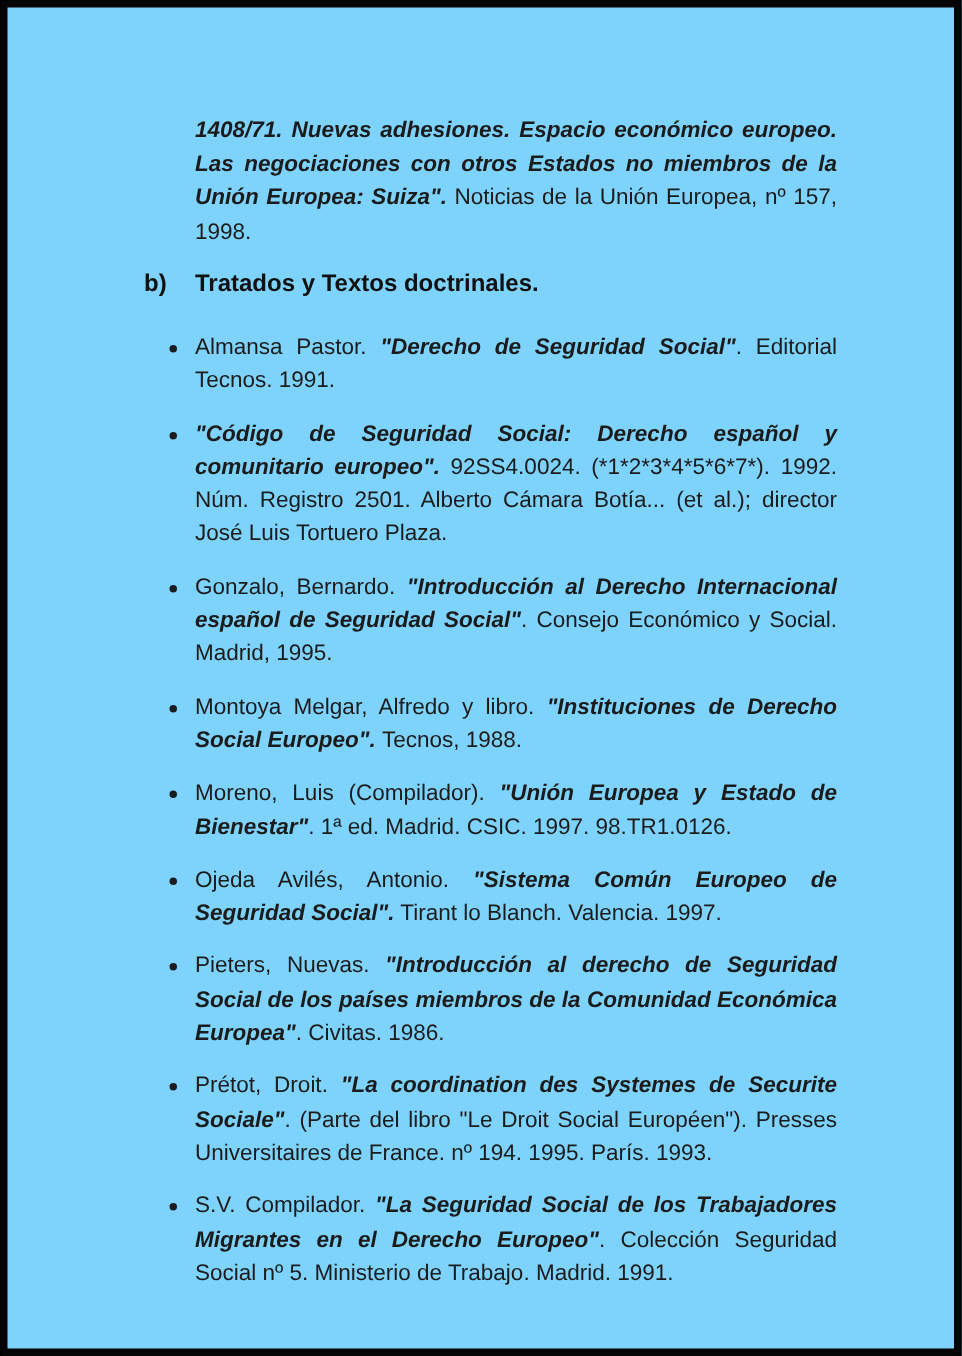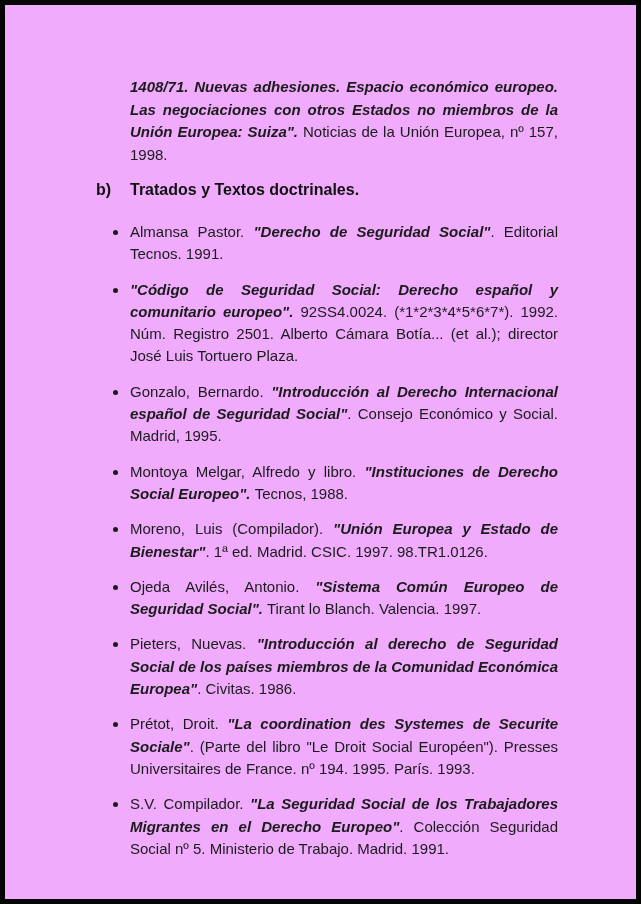--- a/index.html
+++ b/index.html
@@ -5,21 +5,21 @@
   html, body {
     margin: 0;
     padding: 0;
     background: #000000;
   }
   .page {
     position: relative;
     width: 641px;
     height: 904px;
     box-sizing: border-box;
-    background: #f0abfc;
+    background: #7dd3fc;
     border: 5px solid #050505;
     border-radius: 5px;
     overflow: hidden;
     font-family: "Liberation Sans", "DejaVu Sans", sans-serif;
     color: #1b1b1b;
   }
   .content {
     position: absolute;
     top: 71px;
     left: 125px;

